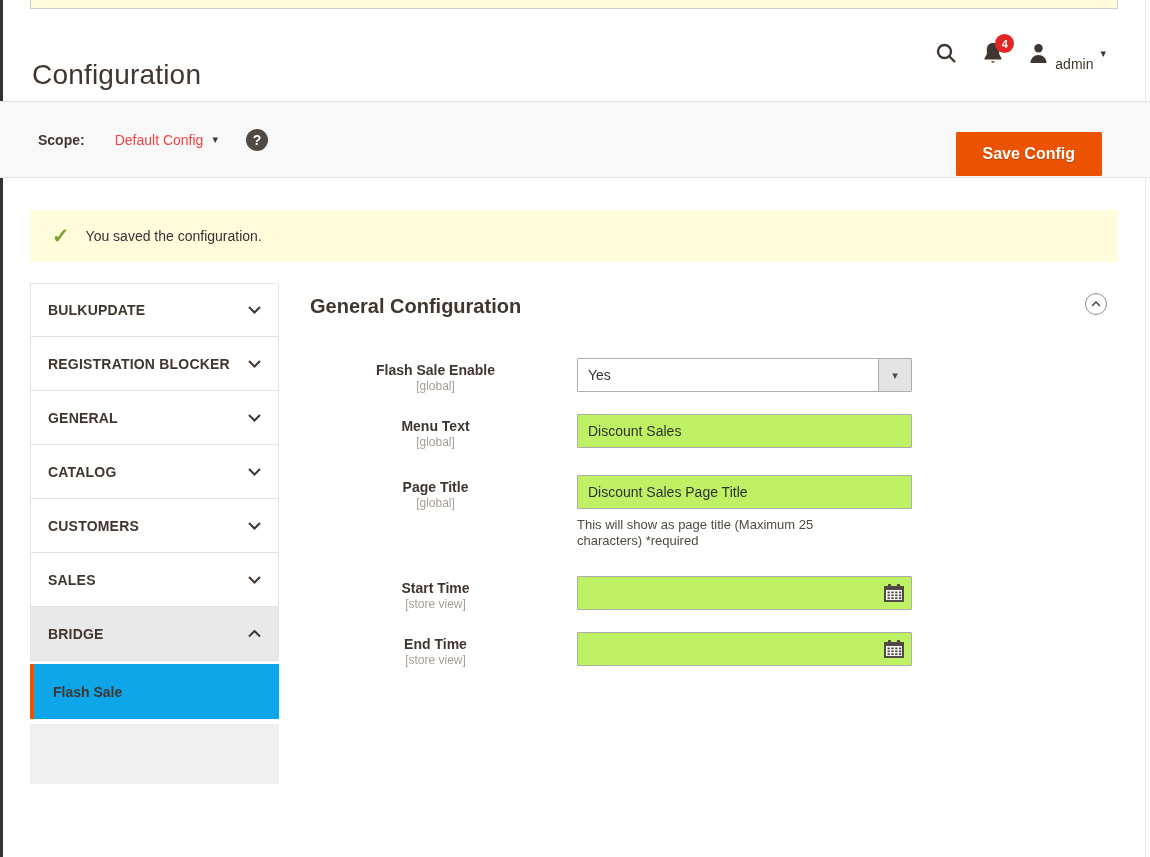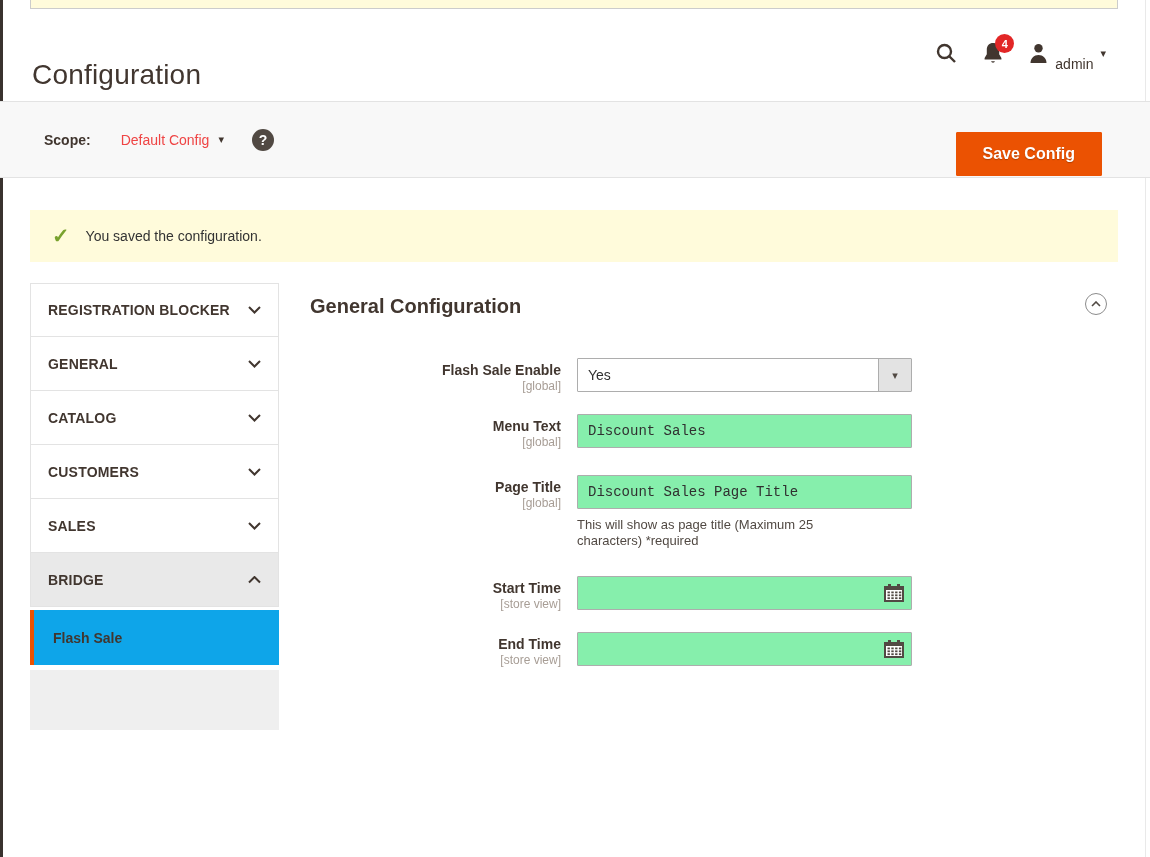--- a/index.html
+++ b/index.html
@@ -34,21 +34,21 @@
   }
   .admin-menu { display:flex; align-items:center; gap:7px; cursor:pointer; }
   .admin-name { font-size:14px; color:#41362f;margin-top:22px; }
   .caret { font-size:11px; color:#41362f; line-height:1; }
 
   
   .scope-bar {
     position:absolute; top:101px; left:0; width:1150px; height:77px;
     background:#f8f8f8; border-top:1px solid #e3e3e3; border-bottom:1px solid #e3e3e3;
   }
-  .scope-inner { position:absolute; left:44px; top:0; height:100%; display:flex; align-items:center; gap:14px; }
+  .scope-inner { position:absolute; left:38px; top:0; height:100%; display:flex; align-items:center; gap:14px; }
   .scope-label { font-size:14px; font-weight:bold; color:#41362f; margin-right:16px; }
   .scope-select { display:flex; align-items:center; gap:9px; cursor:pointer; }
   .scope-value { font-size:14px; color:#ef4444; }
   .help-circle {
     width:22px; height:22px; border-radius:50%; background:#514943; color:#fff;
     display:flex; align-items:center; justify-content:center;
     font-size:14px; font-weight:bold; margin-left:14px; cursor:pointer;
   }
   .save-btn {
     position:absolute; right:48px; top:30px; height:44px; padding:0 26px;
@@ -94,29 +94,29 @@
   .panel { margin-left:31px; width:808px; position:relative; }
   .panel-title { margin-top:12px; font-size:20px; font-weight:bold; color:#41362f; }
   .collapse-btn {
     position:absolute; right:11px; top:10px; width:22px; height:22px; border-radius:50%;
     border:1px solid #8c8c8c; display:flex; align-items:center; justify-content:center; cursor:pointer;
     background:#fff;
   }
 
   .form { margin-top:40px; }
   .form-row { display:flex; margin-bottom:21px; }
-  .label-col { width:251px; flex:none; text-align:right; padding-top:4px; }
+  .label-col { width:251px; flex:none; text-align:center; padding-top:4px; }
   .field-label { font-size:14px; font-weight:bold; color:#41362f; line-height:1.15; }
   .field-scope { font-size:12px; color:#a79d95; margin-top:1px; }
   .field-col { margin-left:16px; width:268px; flex:none; }
 
   .text-input, .select-box, .date-wrap { width:335px; height:34px; }
   .text-input {
-    border:1px solid #adadad; border-radius:1px; background:#86efac;
-    padding:0 10px; font-size:14px; color:#303030; font-family:Liberation Mono, monospace;
+    border:1px solid #adadad; border-radius:1px; background:#bef264;
+    padding:0 10px; font-size:14px; color:#303030; font-family:Liberation Sans, sans-serif;
   }
   .select-box {
     position:relative; border:1px solid #adadad; border-radius:1px; background:#fff;
     display:flex; align-items:center; padding-left:10px; font-size:14px; color:#303030; cursor:pointer;
   }
   .select-caret {
     position:absolute; right:0; top:0; width:33px; height:100%;
     background:#e3e3e3; border-left:1px solid #adadad;
     display:flex; align-items:center; justify-content:center;
     color:#514943; font-size:11px;
@@ -173,20 +173,26 @@
 </div>
 
 <div class="message-success">
   <span class="check">✓</span>
   <span class="message-text">You saved the configuration.</span>
 </div>
 
 <div class="layout">
 
   <div class="config-nav">
+    <div class="nav-section">
+      <span class="nav-label">BULKUPDATE</span>
+      <svg class="chev" width="13" height="8" viewBox="0 0 13 8" fill="none" stroke="#41362f" stroke-width="2">
+          <polyline points="1,1 6.5,6.5 12,1"></polyline>
+        </svg>
+    </div>
     <div class="nav-section">
       <span class="nav-label">REGISTRATION BLOCKER</span>
       <svg class="chev" width="13" height="8" viewBox="0 0 13 8" fill="none" stroke="#41362f" stroke-width="2">
           <polyline points="1,1 6.5,6.5 12,1"></polyline>
         </svg>
     </div>
     <div class="nav-section">
       <span class="nav-label">GENERAL</span>
       <svg class="chev" width="13" height="8" viewBox="0 0 13 8" fill="none" stroke="#41362f" stroke-width="2">
           <polyline points="1,1 6.5,6.5 12,1"></polyline>

